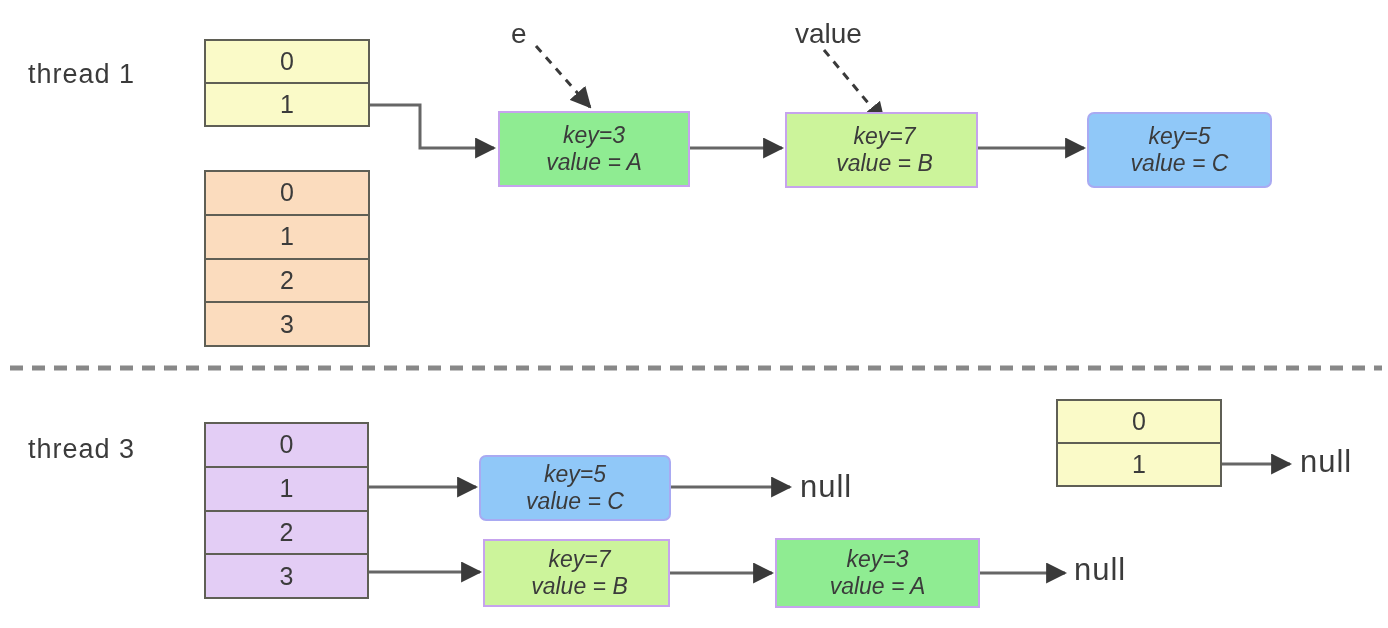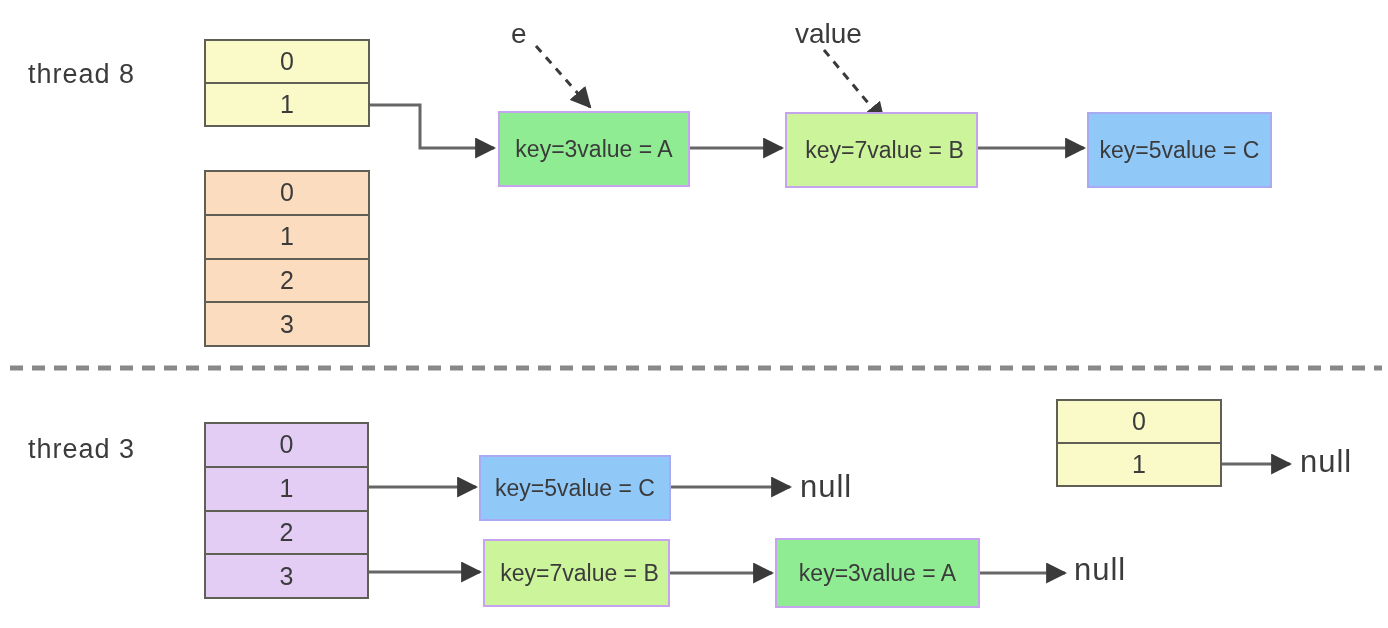--- a/index.html
+++ b/index.html
@@ -33,30 +33,31 @@
     color:var(--text,#3b3b3b);
   }
   .bucket-cell:last-child { border-bottom:none; }
   .fill-yellow .bucket-cell { background:var(--table-yellow,#fafac8); }
   .fill-orange .bucket-cell { background:var(--table-orange,#fbdcbe); }
   .fill-purple .bucket-cell { background:var(--table-purple,#e3cdf5); }
 
   .node {
     position:absolute;
     box-sizing:border-box;
-    display:flex; flex-direction:row;
+    display:flex; flex-direction:column;
     align-items:center; justify-content:center;
     border:2px solid var(--node-border,#c6a3ee);
     font-size:23px; line-height:27px;
     color:var(--text,#3b3b3b);
     text-align:center;
+    font-style:italic;
   }
   .node.green  { background:var(--node-green,#8fec92); }
   .node.ygreen { background:var(--node-yellow-green,#ccf49b);padding-left:6px; }
-  .node.blue   { background:var(--node-blue,#90c8f8); border-color:var(--node-border-blue,#a9aaf2); }
+  .node.blue   { background:var(--node-blue,#90c8f8); border-color:var(--node-border-blue,#a9aaf2);border-radius:7px; }
 
   .pointer-label { font-size:28px; color:var(--text,#3b3b3b); }
   .null-label   { font-size:31px; color:var(--text,#3b3b3b); letter-spacing:1px; }
 
   #arrow-layer { position:absolute; left:0; top:0; width:1388px; height:628px; pointer-events:none; }
   .arrow-line   { stroke:var(--arrow,#666666); stroke-width:3; fill:none; }
   .arrow-dashed { stroke:var(--arrow-head,#3a3a3a); stroke-width:3; fill:none; stroke-dasharray:8 7; }
   .divider-line { stroke:var(--divider,#888888); stroke-width:5; fill:none; stroke-dasharray:13 9; }
 </style>
 </head>
@@ -80,21 +81,21 @@
     <path class="arrow-dashed" marker-end="url(#head)" d="M824,50 L884,122"></path>
 
     <path class="arrow-line" marker-end="url(#head)" d="M369,487 L476,487"></path>
     <path class="arrow-line" marker-end="url(#head)" d="M671,487 L790,487"></path>
     <path class="arrow-line" marker-end="url(#head)" d="M369,572 L480,572"></path>
     <path class="arrow-line" marker-end="url(#head)" d="M670,573 L772,573"></path>
     <path class="arrow-line" marker-end="url(#head)" d="M980,573 L1065,573"></path>
     <path class="arrow-line" marker-end="url(#head)" d="M1222,464 L1290,464"></path>
   </svg>
 
-  <div class="abs thread-label" style="left:28px; top:59px;">thread 8</div>
+  <div class="abs thread-label" style="left:28px; top:59px;">thread 1</div>
 
   <div class="bucket-table fill-yellow" style="left:204px; top:39px; width:166px; height:88px;">
     <div class="bucket-cell">0</div>
     <div class="bucket-cell">1</div>
   </div>
 
   <div class="bucket-table fill-orange" style="left:204px; top:170px; width:166px; height:177px;">
     <div class="bucket-cell">0</div>
     <div class="bucket-cell">1</div>
     <div class="bucket-cell">2</div>

